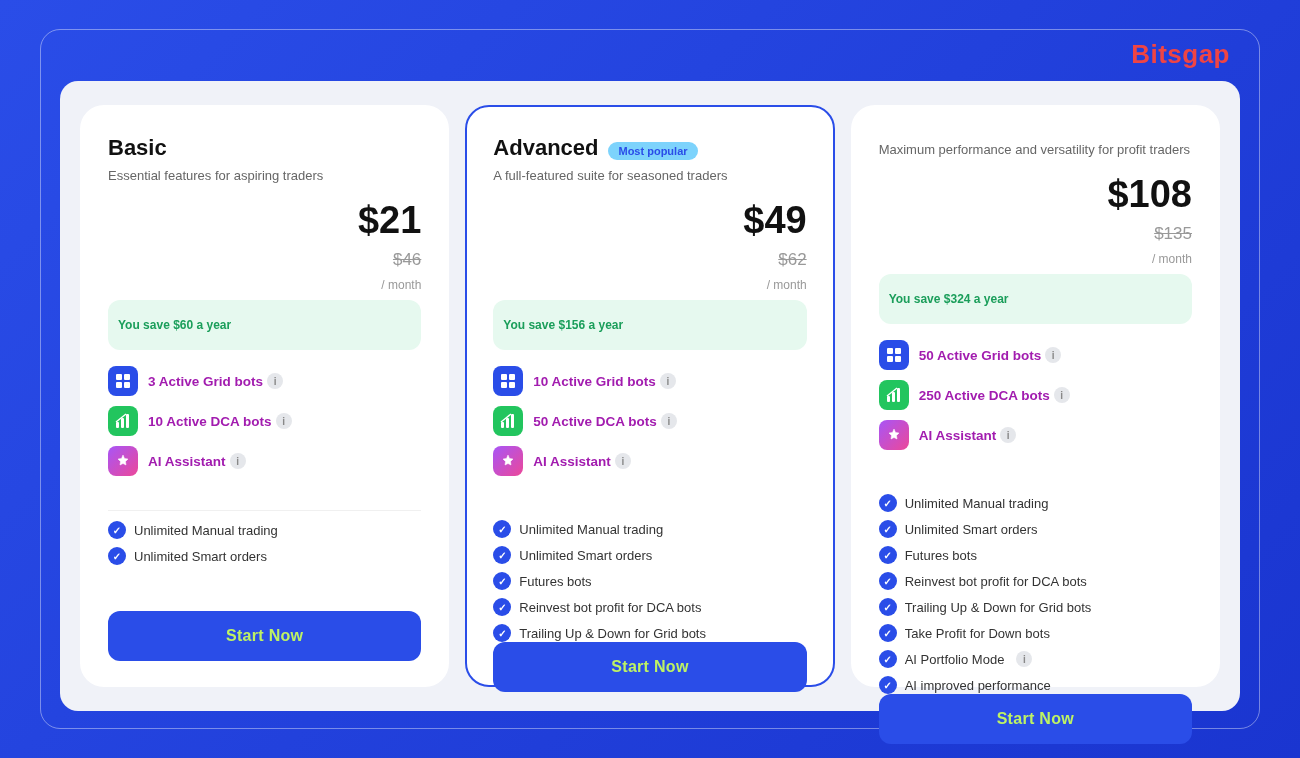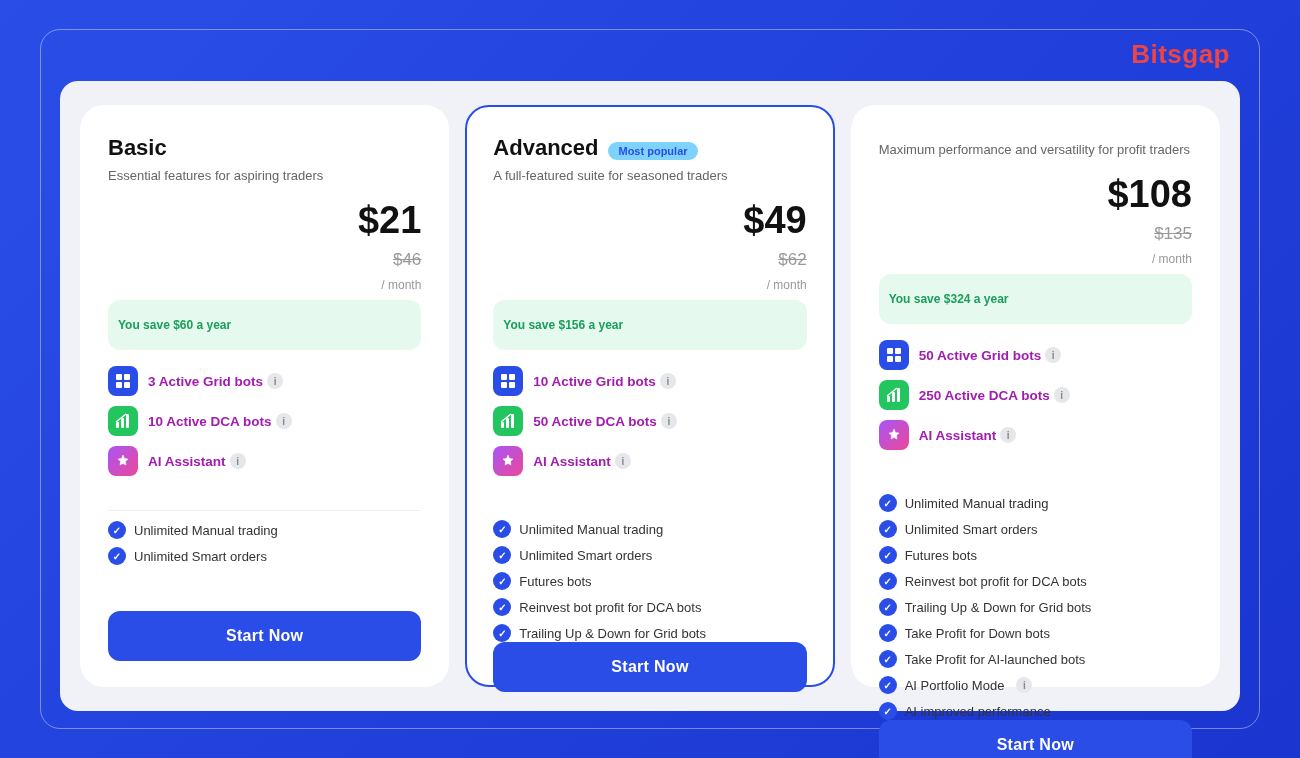--- a/index.html
+++ b/index.html
@@ -210,21 +210,21 @@
     .check-icon::after {
       content: '✓';
       color: white;
       font-size: 10px;
       font-weight: 700;
     }
 
     .start-btn {
       margin-top: auto;
       background: #2a4de8;
-      color: #ffffff;
+      color: #bef264;
       border: none;
       border-radius: 12px;
       padding: 16px;
       font-size: 16px;
       font-weight: 600;
       cursor: pointer;
       width: 100%;
       letter-spacing: 0.3px;
     }
 
@@ -496,25 +496,20 @@
         <span>Trailing Up &amp; Down for Grid bots</span>
 
       </li>
 
       <li class="feature-item">
         <span class="check-icon"></span>
         <span>Take Profit for Down bots</span>
 
       </li>
 
-      <li class="feature-item">
-        <span class="check-icon"></span>
-        <span>Take Profit for AI-launched bots</span>
-
-      </li>
 
       <li class="feature-item">
         <span class="check-icon"></span>
         <span>AI Portfolio Mode</span>
         <span class="info-icon">i</span>
       </li>
 
       <li class="feature-item">
         <span class="check-icon"></span>
         <span>AI improved performance</span>

